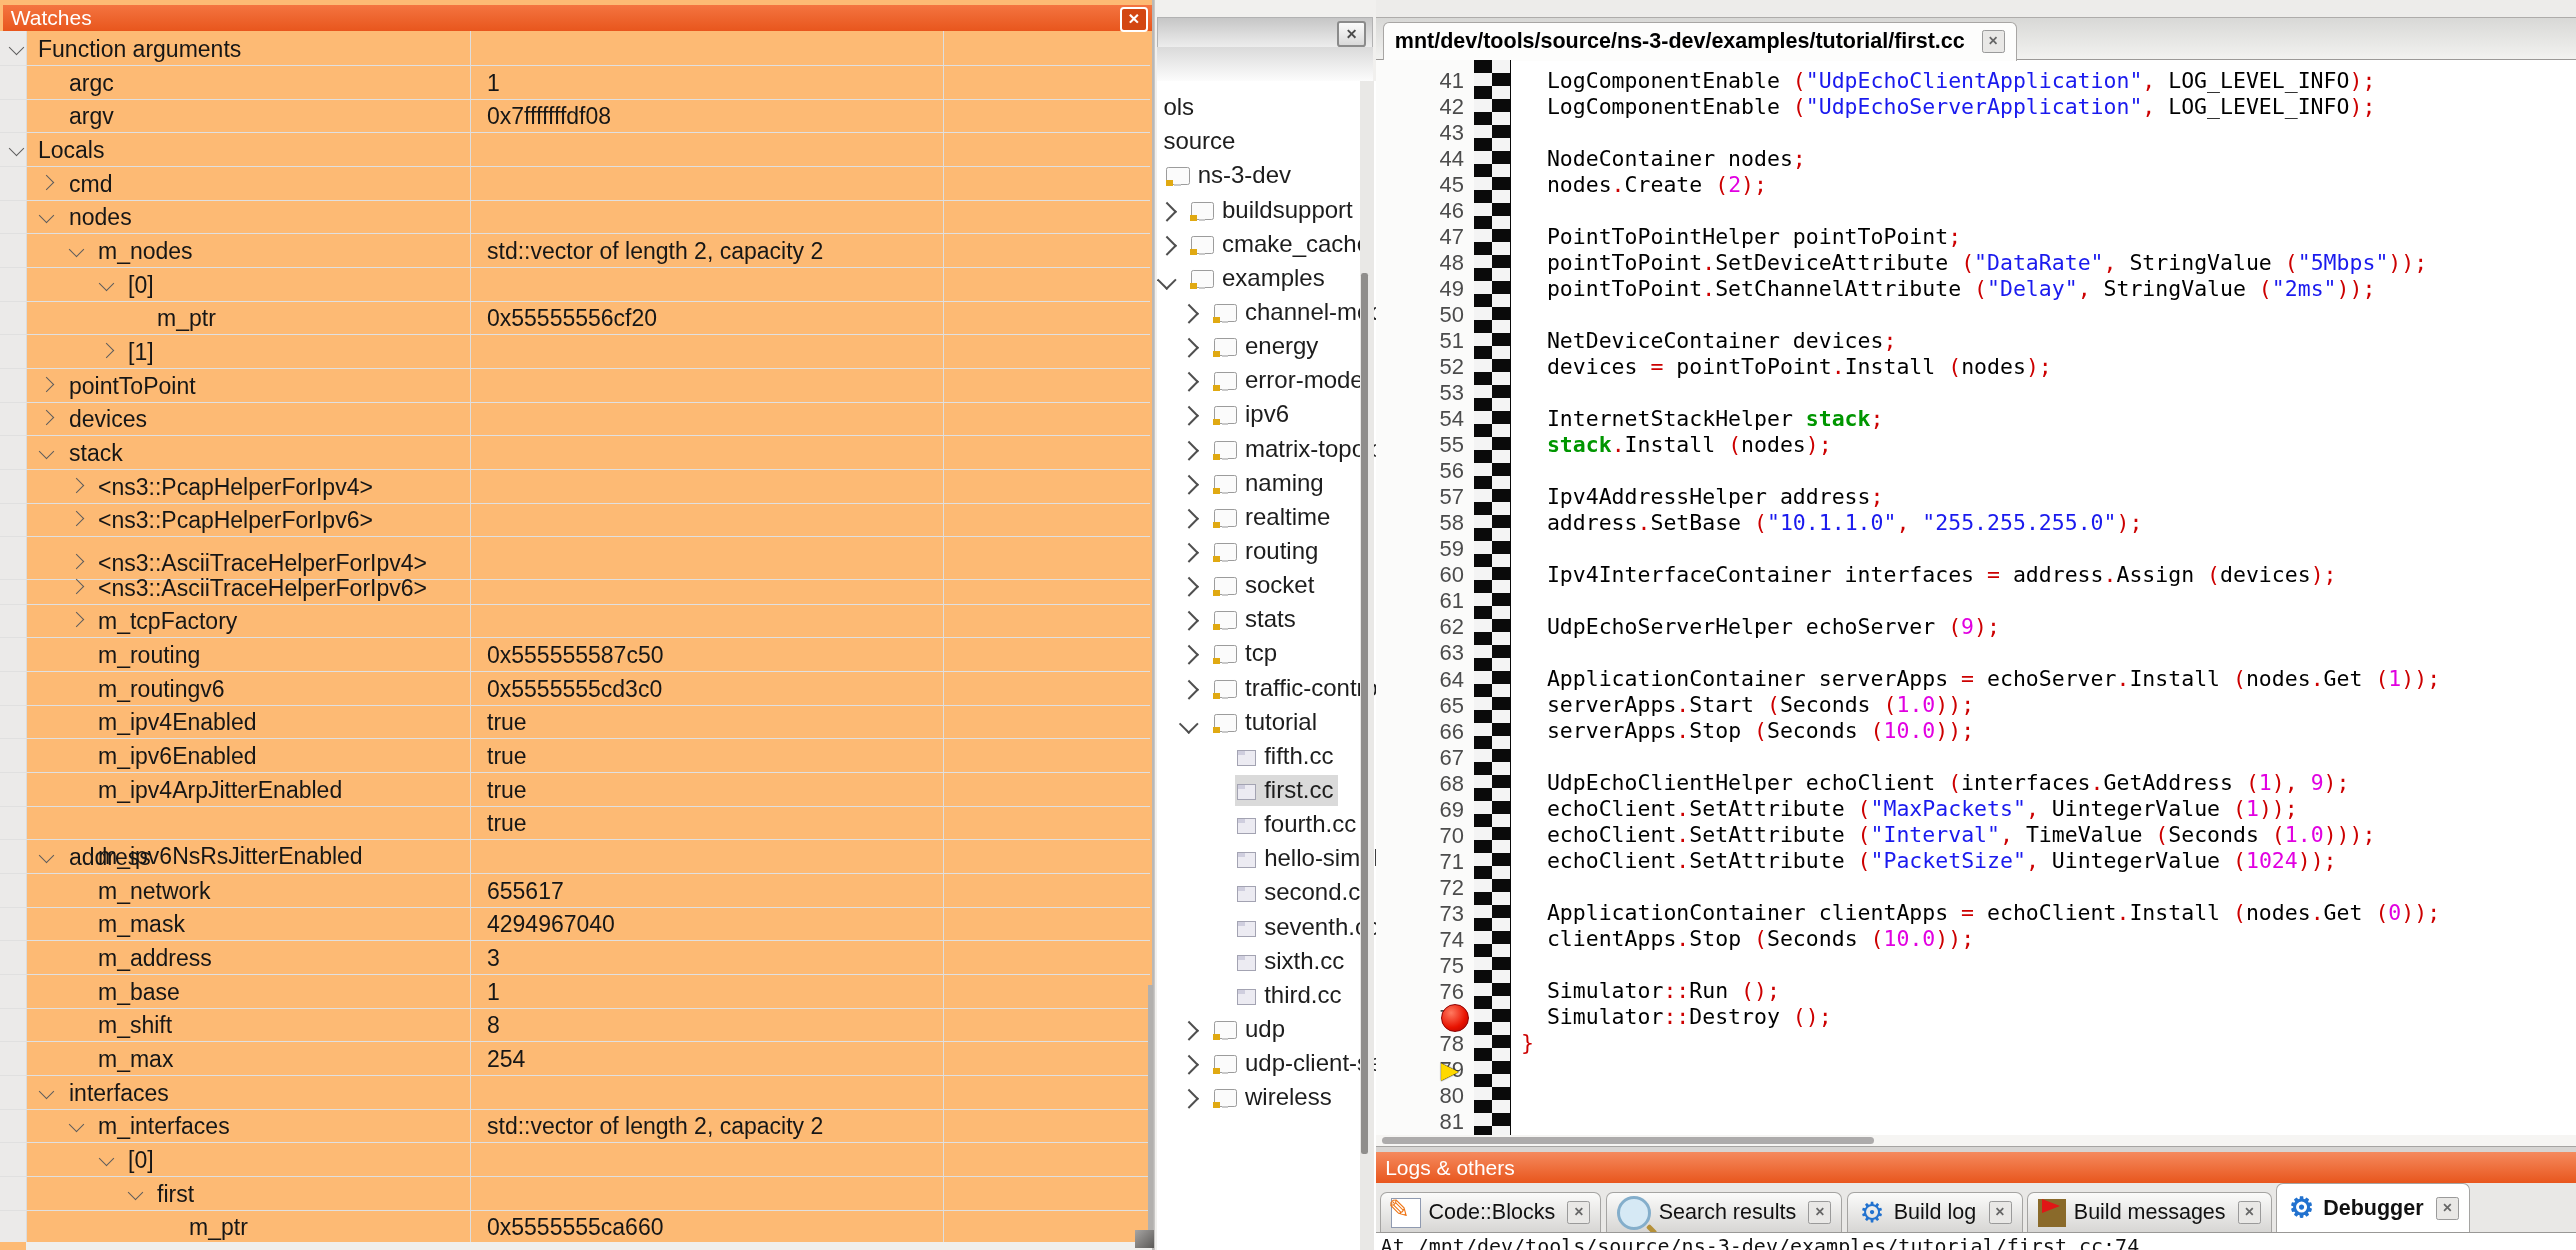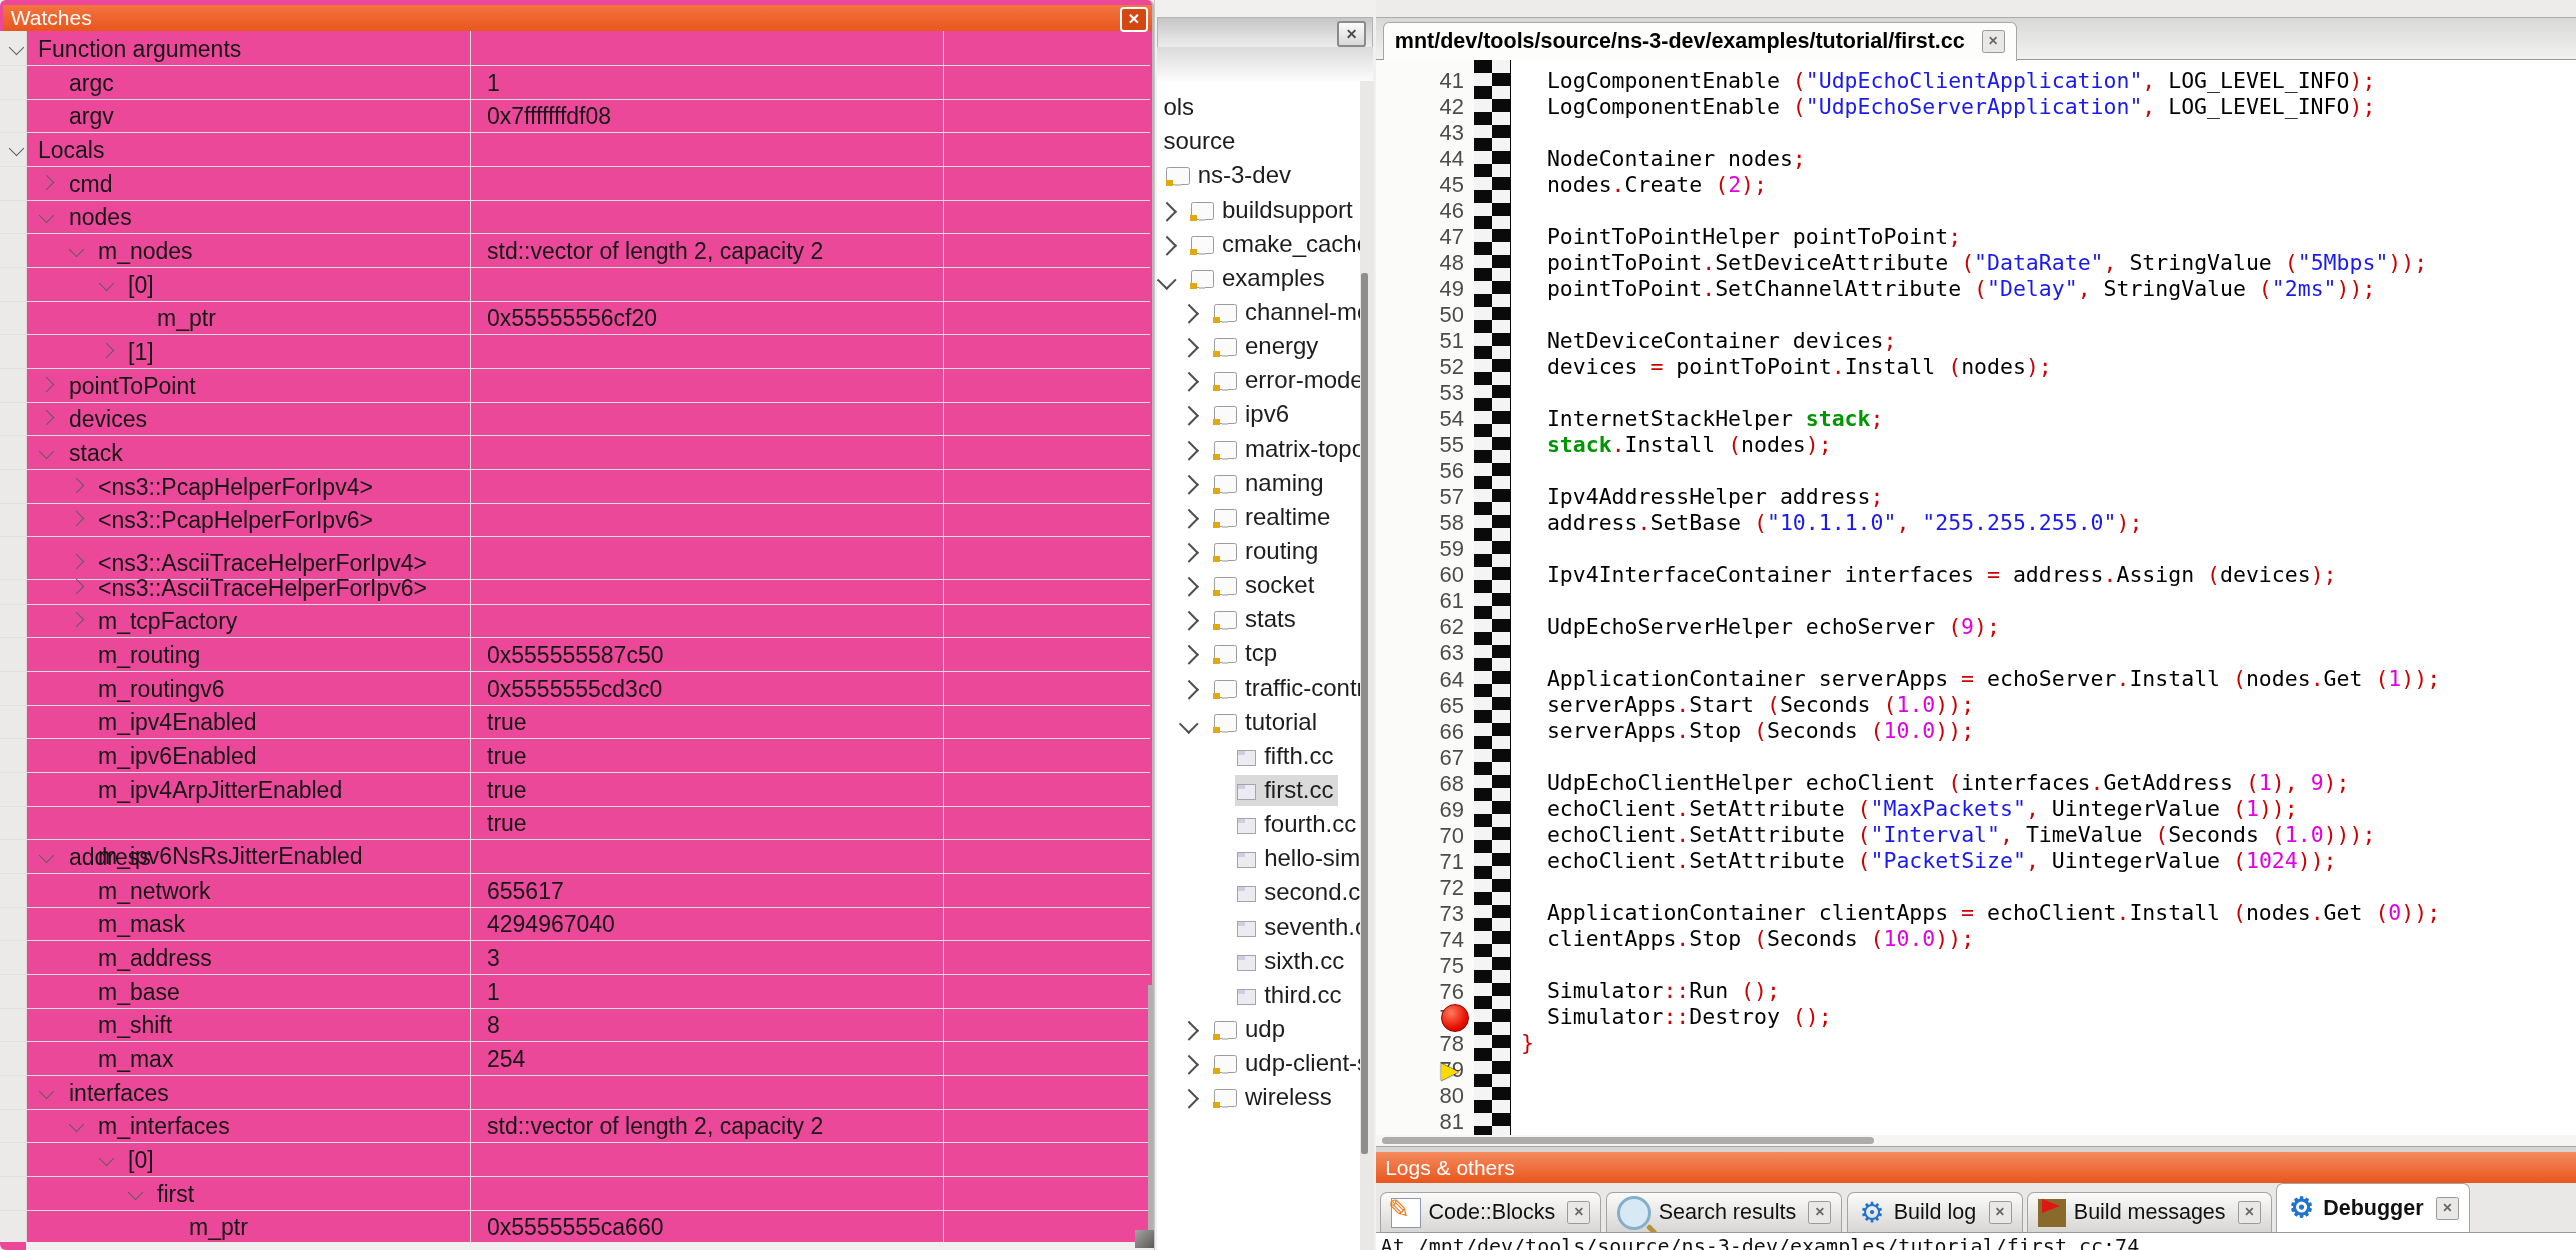--- a/index.html
+++ b/index.html
@@ -1,21 +1,21 @@
 <!DOCTYPE html>
 <html style="--orange: #e8561d; --orange-light: #f47440; --c-str: #1a1aee; --c-num: #e100e1; --c-op: #cc0000; --c-kw: #0000a0; --c-grn: #009600; --yellow: #ffd900;font-size:12.3px"><head>
 <meta charset="utf-8">
 <style>
   html,body{margin:0;padding:0;background:#c8c6c4;}
   #screen{position:relative;width:2576px;height:1250px;background:#edecea;
           font-family:"Liberation Sans",sans-serif;overflow:hidden;}
 
   
-  #watches{position:absolute;left:0;top:0;width:1152px;height:1250px;background:#ec4899;
-           border-right:2.3px solid #bab8b6;border-radius:6px;}
+  #watches{position:absolute;left:0;top:0;width:1152px;height:1250px;background:#fdba74;
+           border-right:2.3px solid #bab8b6;}
   #watches-title{position:absolute;left:3.1px;top:4.6px;right:0;height:26px;
       background:linear-gradient(var(--orange-light),var(--orange));color:#fff;
       font-size:21px;display:flex;align-items:center;padding-left:7.7px;}
   .win-close{position:absolute;right:3.8px;top:2.3px;width:24.6px;height:21px;border:2.3px solid #fff;
       border-radius:3.8px;background:#d34712;color:#fff;font-size:14.6px;font-weight:bold;
       display:flex;align-items:center;justify-content:center;line-height:1;}
   #watch-body{position:absolute;left:0;top:31px;right:0;bottom:7.7px;overflow:hidden;}
   #watch-margin{position:absolute;left:0;top:0;width:26px;bottom:0;background:#ebeae9;
       border-right:0.8px solid #dcdcdc;}
   .wcol{position:absolute;top:0;bottom:0;width:0.8px;background:#dedede;}
@@ -34,21 +34,21 @@
   
   #mgmt{position:absolute;left:1154px;top:0;width:221px;height:1250px;background:#f1f0ee;
         border-left:0.8px solid #c9c7c5;}
   #mgmt-header{position:absolute;left:2.3px;top:17px;right:3.1px;height:29px;
       background:linear-gradient(#c6c6c6,#ededed);border:0.8px solid #b2b2b2;}
   #mgmt-band{position:absolute;left:2.3px;top:47px;right:3.1px;height:35px;
       background:linear-gradient(#dadada,#fdfdfd);}
   .sq-close{position:absolute;right:6.1px;top:3.1px;width:24.6px;height:21.5px;border:2.3px solid #8b8b8b;
       border-radius:3.1px;background:linear-gradient(#fbfbfb,#d9d9d9);color:#4a4a4a;font-size:14px;
       font-weight:bold;display:flex;align-items:center;justify-content:center;line-height:1;}
-  #mgmt-tree{position:absolute;left:2.3px;top:81px;width:204px;bottom:0;background:#fff;overflow:hidden;}
+  #mgmt-tree{position:absolute;left:2.3px;top:81px;width:204px;bottom:0;background:#fff;overflow:hidden;padding-left:47px;}
   #mgmt-scroll{position:absolute;right:2.3px;top:81px;width:14px;bottom:0;background:#e9e8e6;}
   #mgmt-thumb{position:absolute;left:0.8px;top:192px;bottom:96px;width:7px;background:#908e8c;border-radius:2.3px;}
   .trow{position:absolute;left:0;right:0;height:34px;font-size:24px;color:#1d1d1d;white-space:nowrap;}
   .trow .tchev{position:absolute;top:11.5px;width:11.5px;height:11.5px;
         border-right:2.3px solid #4f4f4f;border-bottom:2.3px solid #4f4f4f;}
   .tchev.open{transform:rotate(45deg);}
   .tchev.closed{transform:rotate(-45deg);}
   .tsel{background:#dadada;}
   .trow .twrap{position:absolute;top:2.3px;padding:0.8px 4.6px 2.3px 1.5px;}
   .ic-folder{display:inline-block;vertical-align:-2.3px;width:21.5px;height:16px;background:#fbfbfb;

